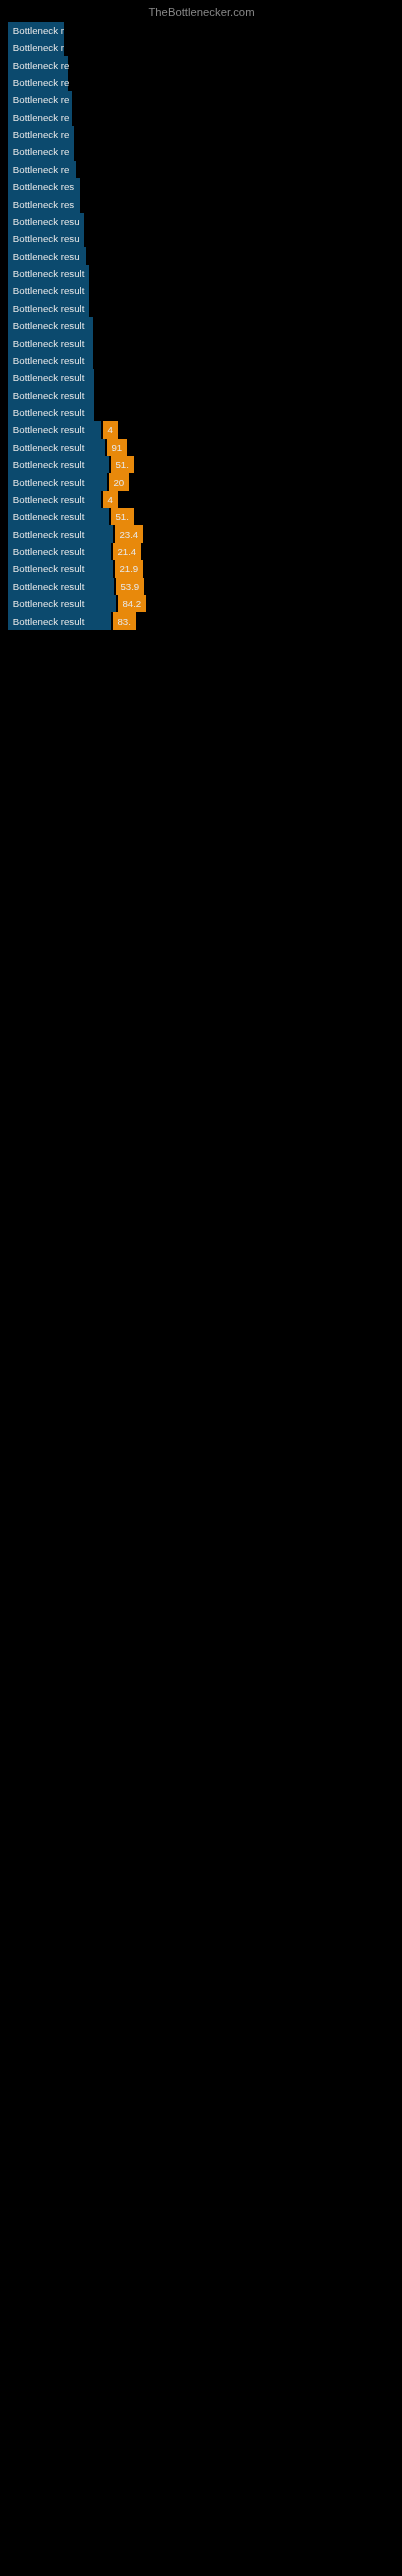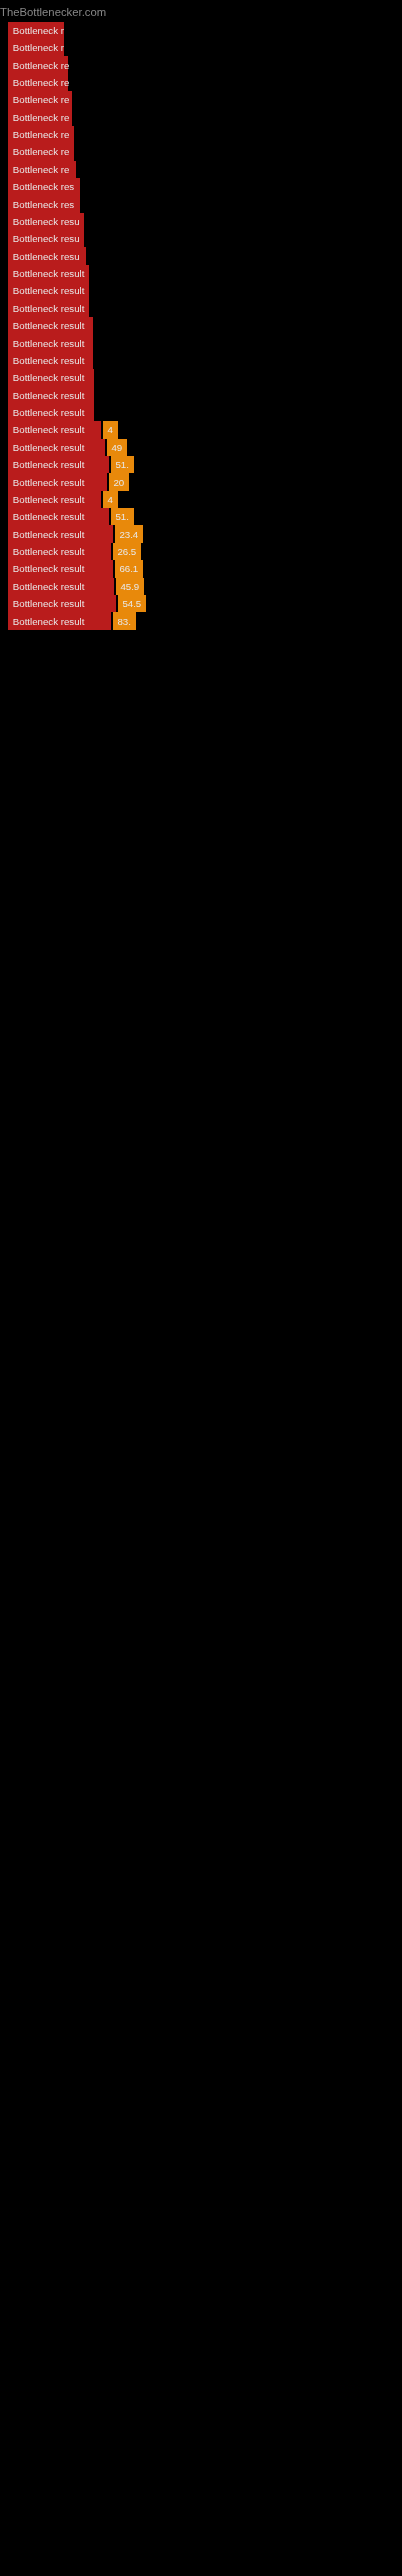--- a/index.html
+++ b/index.html
@@ -10,28 +10,29 @@
     body {
       background-color: #000;
       font-family: Arial, sans-serif;
       width: 403px;
       min-height: 2576px;
       position: relative;
     }
     .site-title {
       color: #888;
       font-size: 11.3px;
+      text-align: center;
       padding: 6.4px 0 3.2px 0;
     }
     .bar-label {
       color: #e8e8e8;
       font-size: 9.7px;
       white-space: nowrap;
       padding: 3.2px 4.8px;
-      background-color: #b91c1c;
+      background-color: #0c4a6e;
       display: inline-block;
       min-width: 8px;
     }
     .bar-value {
       color: #e8e8e8;
       font-size: 9.7px;
       padding: 3.2px 4.8px;
       background-color: #e8890b;
       display: inline-block;
       margin-left: 1.6px;
@@ -117,21 +118,21 @@
     </div>
     <div class="bar-container">
       <span class="bar-label" style="width: 86px; display: inline-block;">Bottleneck result</span>
     </div>
     <div class="bar-container">
       <span class="bar-label" style="width: 93px; display: inline-block;">Bottleneck result</span>
       <span class="bar-value">4</span>
     </div>
     <div class="bar-container">
       <span class="bar-label" style="width: 97px; display: inline-block;">Bottleneck result</span>
-      <span class="bar-value">49</span>
+      <span class="bar-value">91</span>
     </div>
     <div class="bar-container">
       <span class="bar-label" style="width: 101px; display: inline-block;">Bottleneck result</span>
       <span class="bar-value">51.</span>
     </div>
     <div class="bar-container">
       <span class="bar-label" style="width: 99px; display: inline-block;">Bottleneck result</span>
       <span class="bar-value">20</span>
     </div>
     <div class="bar-container">
@@ -141,32 +142,32 @@
     <div class="bar-container">
       <span class="bar-label" style="width: 101px; display: inline-block;">Bottleneck result</span>
       <span class="bar-value">51.</span>
     </div>
     <div class="bar-container">
       <span class="bar-label" style="width: 105px; display: inline-block;">Bottleneck result</span>
       <span class="bar-value">23.4</span>
     </div>
     <div class="bar-container">
       <span class="bar-label" style="width: 103px; display: inline-block;">Bottleneck result</span>
-      <span class="bar-value">26.5</span>
+      <span class="bar-value">21.4</span>
     </div>
     <div class="bar-container">
       <span class="bar-label" style="width: 105px; display: inline-block;">Bottleneck result</span>
-      <span class="bar-value">66.1</span>
+      <span class="bar-value">21.9</span>
     </div>
     <div class="bar-container">
       <span class="bar-label" style="width: 106px; display: inline-block;">Bottleneck result</span>
-      <span class="bar-value">45.9</span>
+      <span class="bar-value">53.9</span>
     </div>
     <div class="bar-container">
       <span class="bar-label" style="width: 108px; display: inline-block;">Bottleneck result</span>
-      <span class="bar-value">54.5</span>
+      <span class="bar-value">84.2</span>
     </div>
     <div class="bar-container">
       <span class="bar-label" style="width: 103px; display: inline-block;">Bottleneck result</span>
       <span class="bar-value">83.</span>
     </div>
   </div>
 
 
 </body></html>

